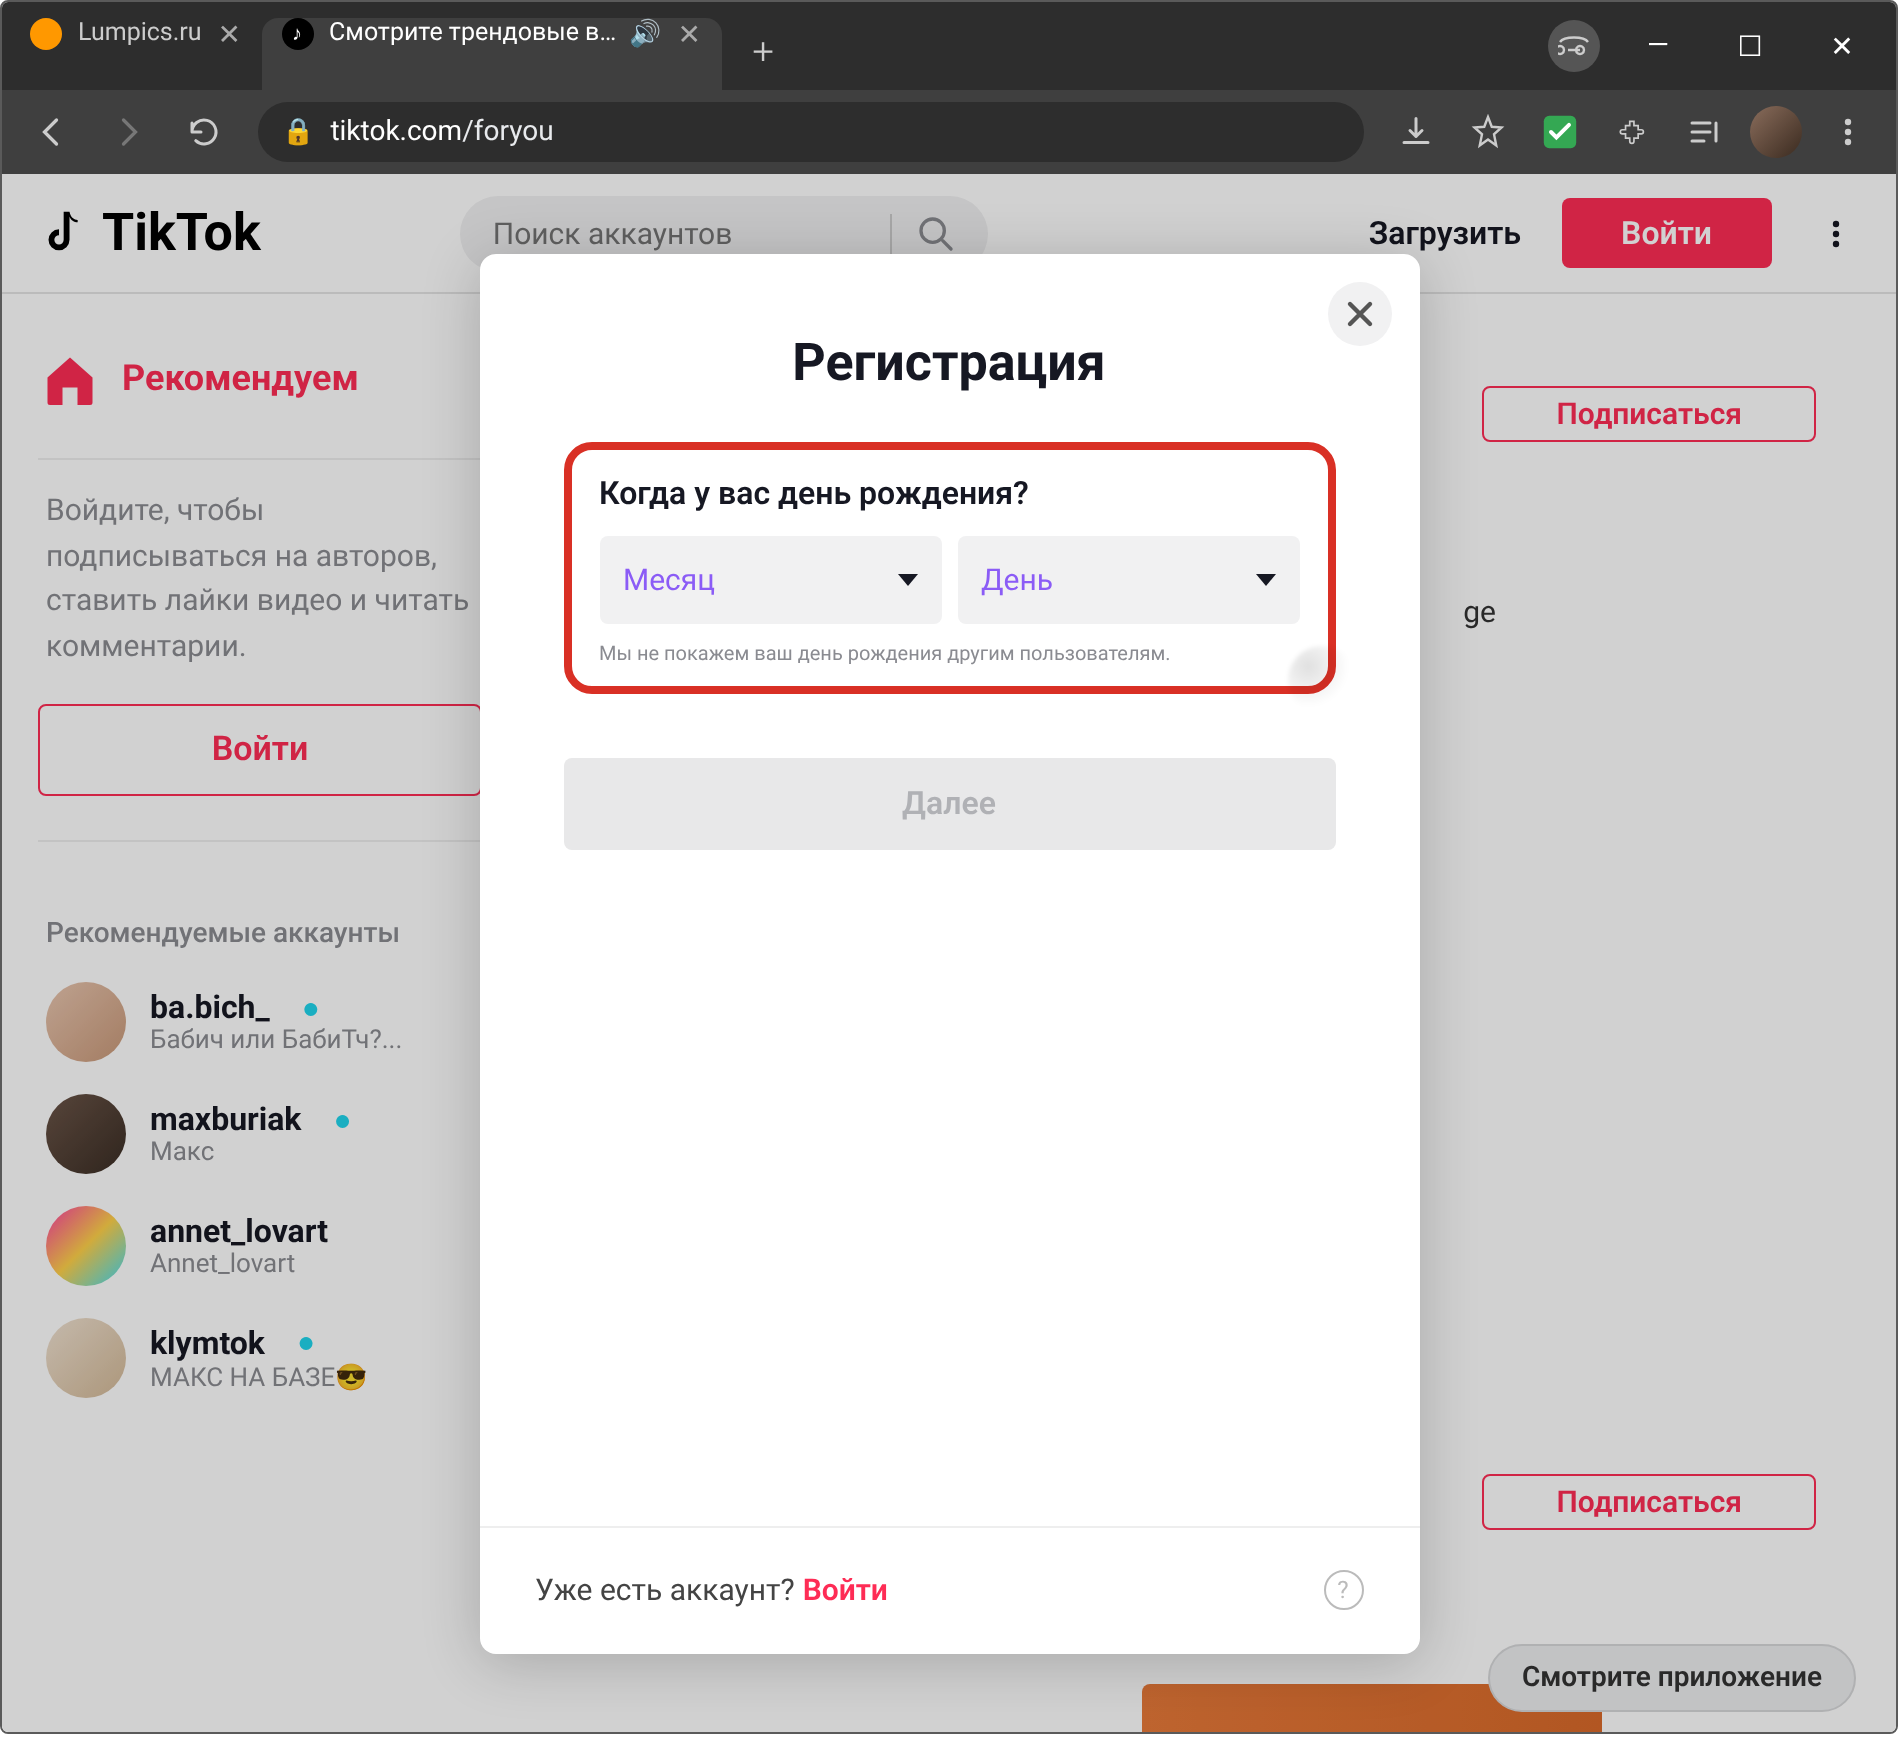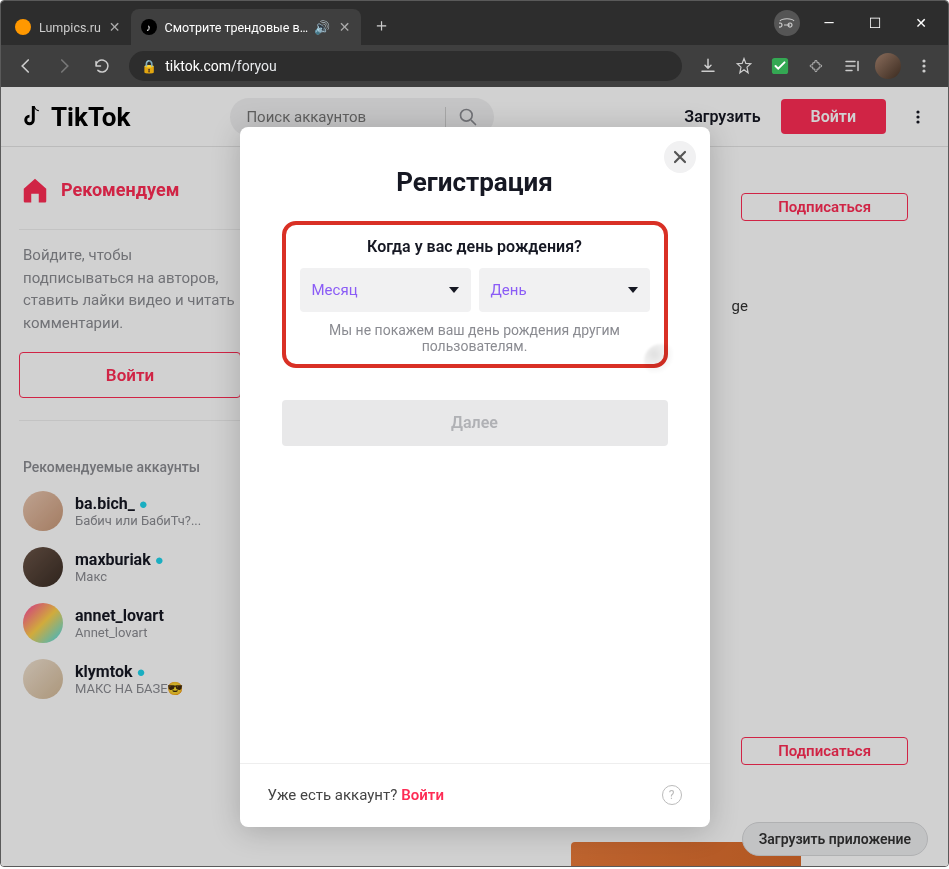--- a/index.html
+++ b/index.html
@@ -1,21 +1,21 @@
 <!DOCTYPE html>
 <html><head>
 <meta charset="utf-8">
 <style>
 * { margin: 0; padding: 0; box-sizing: border-box; font-family: -apple-system, BlinkMacSystemFont, "Segoe UI", Roboto, Arial, sans-serif; }
 body { background: #fff; width: 949px; height: 869px; overflow: hidden; position: relative; }
 
 
 .browser-window { border: 1px solid #5a5a5a; border-radius: 4px; height: 867px; display: flex; flex-direction: column; background: #fff; overflow: hidden; }
 .titlebar { background: #2d2d2d; height: 44px; display: flex; align-items: center; padding: 0 4px; }
-.tab { height: 36px; display: flex; align-items: center; padding: 0 10px; color: #ccc; font-size: 12.5px; border-radius: 8px 8px 0 0; margin-top: 8px; position: relative; max-width: 230px; }
+.tab { height: 36px; display: flex; padding: 0 10px; color: #ccc; font-size: 12.5px; border-radius: 8px 8px 0 0; margin-top: 8px; position: relative; max-width: 230px; }
 .tab.active { background: #3f3f3f; color: #fff; }
 .tab .favicon { width: 16px; height: 16px; border-radius: 50%; margin-right: 8px; display: inline-flex; align-items: center; justify-content: center; flex-shrink: 0; }
 .tab .tab-title { white-space: nowrap; overflow: hidden; text-overflow: ellipsis; flex: 1; }
 .tab .tab-close { margin-left: 8px; color: #aaa; font-size: 14px; flex-shrink: 0; }
 .tab .tab-audio { margin-left: 6px; color: #aaa; font-size: 13px; flex-shrink: 0; }
 .titlebar .newtab { color: #ccc; font-size: 18px; margin-left: 12px; margin-top: 4px; }
 .titlebar .spacer { flex: 1; }
 .titlebar .win-control { width: 46px; height: 30px; display: flex; align-items: center; justify-content: center; color: #fff; font-size: 14px; }
 .titlebar .incognito { width: 26px; height: 26px; border-radius: 50%; background: #555; display: flex; align-items: center; justify-content: center; margin-right: 6px; }
 
@@ -47,41 +47,41 @@
 .nav-item { display: flex; align-items: center; gap: 10px; padding: 10px 10px; font-size: 18px; font-weight: 700; color: #161823; }
 .nav-item.active { color: #fe2c55; }
 .nav-item .nav-icon { width: 32px; display: flex; justify-content: center; }
 .nav-item .nav-text { line-height: 1.2; }
 .sidebar .divider { border-top: 1px solid #eee; margin: 14px 10px; }
 .login-prompt { padding: 0 10px 0 14px; color: #8a8b91; font-size: 15px; line-height: 1.5; }
 .sidebar-login-btn { margin: 18px 10px 0 10px; border: 1px solid #fe2c55; color: #fe2c55; background: #fff; font-size: 17px; font-weight: 600; padding: 12px 0; width: calc(100% - 20px); border-radius: 4px; }
 .suggested-title { padding: 24px 14px 8px; color: #8a8b91; font-size: 14px; font-weight: 500; }
 .account-row { display: flex; align-items: center; gap: 12px; padding: 8px 14px; }
 .account-avatar { width: 40px; height: 40px; border-radius: 50%; flex-shrink: 0; }
-.account-row .info .name { font-size: 16px; font-weight: 700; color: #161823; display: flex; align-items: center; gap: 4px; }
+.account-row .info .name { font-size: 16px; font-weight: 700; color: #161823; display: flex; align-items: center; gap: 16px; }
 .account-row .info .desc { font-size: 13px; color: #8a8b91; white-space: nowrap; overflow: hidden; text-overflow: ellipsis; max-width: 160px; }
 .verified { color: #20d5ec; font-size: 15px; }
 
 .feed { flex: 1; position: relative; padding: 20px 30px; }
 .follow-btn { border: 1px solid #fe2c55; color: #fe2c55; background: #fff; padding: 4px 36px; border-radius: 4px; font-size: 15px; font-weight: 600; }
 .download-app-btn { position: absolute; bottom: 10px; right: 20px; background: #edeef0; border: 1px solid #d7d8da; color: #333; padding: 8px 16px; border-radius: 20px; font-size: 14px; font-weight: 600; }
 
 
 .overlay { position: absolute; inset: 0; background: rgba(0,0,0,0.18); }
 .modal { position: absolute; left: 50%; top: 50%; transform: translate(-50%, -50%); width: 470px; height: 700px; background: #fff; border-radius: 8px; box-shadow: 0 4px 30px rgba(0,0,0,0.2); display: flex; flex-direction: column; }
 .modal-close { position: absolute; top: 14px; right: 14px; width: 32px; height: 32px; border-radius: 50%; background: #f1f1f2; display: flex; align-items: center; justify-content: center; color: #444; font-size: 18px; }
 .modal-body { flex: 1; padding: 40px 42px 0; }
 .modal-title { text-align: center; font-size: 26px; font-weight: 700; color: #161823; margin-bottom: 24px; }
-.highlight-box { border: 4px solid #d93025; border-radius: 14px; padding: 12px 14px 10px; position: relative; text-align: center; }
+.highlight-box { border: 4px solid #d93025; border-radius: 14px; padding: 12px 14px 10px; position: relative; }
 .highlight-box::after { content: ""; position: absolute; right: -14px; bottom: -14px; width: 34px; height: 34px; background: radial-gradient(circle at 30% 30%, rgba(0,0,0,0.12), transparent 60%); border-radius: 50%; filter: blur(1px); }
 .birthday-label { font-size: 16px; font-weight: 600; color: #161823; margin-bottom: 12px; }
 .select-row { display: flex; gap: 8px; }
 .fake-select { flex: 1; background: #f1f1f2; height: 44px; border-radius: 4px; display: flex; align-items: center; justify-content: space-between; padding: 0 12px; color: #8b5cf6; font-size: 15px; }
 .fake-select .caret { width: 0; height: 0; border-left: 5px solid transparent; border-right: 5px solid transparent; border-top: 6px solid #161823; }
-.birthday-note { font-size: 14px; color: #8a8b91; margin-top: 10px; }
+.birthday-note { font-size: 10px; color: #8a8b91; margin-top: 10px; }
 .next-btn { margin-top: 32px; width: 100%; background: #e8e8e9; color: #b0b1b5; border: none; height: 46px; border-radius: 4px; font-size: 16px; font-weight: 600; }
 .modal-footer { border-top: 1px solid #eee; height: 64px; display: flex; align-items: center; padding: 0 28px; font-size: 15px; color: #444; }
 .modal-footer .login-link { color: #fe2c55; font-weight: 600; margin-left: 4px; }
 .modal-footer .help { margin-left: auto; width: 20px; height: 20px; border-radius: 50%; border: 1.5px solid #bbb; display: flex; align-items: center; justify-content: center; font-size: 12px; color: #bbb; }
 
 svg { display: block; }
 </style>
 </head>
 <body>
 
@@ -259,21 +259,21 @@
 
       <main class="feed">
         <div style="position:absolute; right:40px; top:46px">
           <button class="follow-btn">Подписаться</button>
         </div>
         <div style="position:absolute; right:200px; top:150px; color:#333; font-size:15px">ge</div>
         <div style="position:absolute; right:40px; top:590px">
           <button class="follow-btn">Подписаться</button>
         </div>
         <div style="position:absolute; left:320px; bottom:0; width:230px; height:24px; background:linear-gradient(90deg,#e87a3a,#d96a2a); border-radius:4px 4px 0 0"></div>
-        <button class="download-app-btn">Загрузить приложение</button>
+        <button class="download-app-btn">Смотрите приложение</button>
       </main>
     </div>
 
     <div class="overlay"></div>
     <div class="modal">
       <div class="modal-close">
         <svg width="16" height="16" viewBox="0 0 16 16">
             <path d="M3 3l10 10M13 3L3 13" stroke="#555" stroke-width="2.2" stroke-linecap="round"></path>
           </svg>
       </div>

